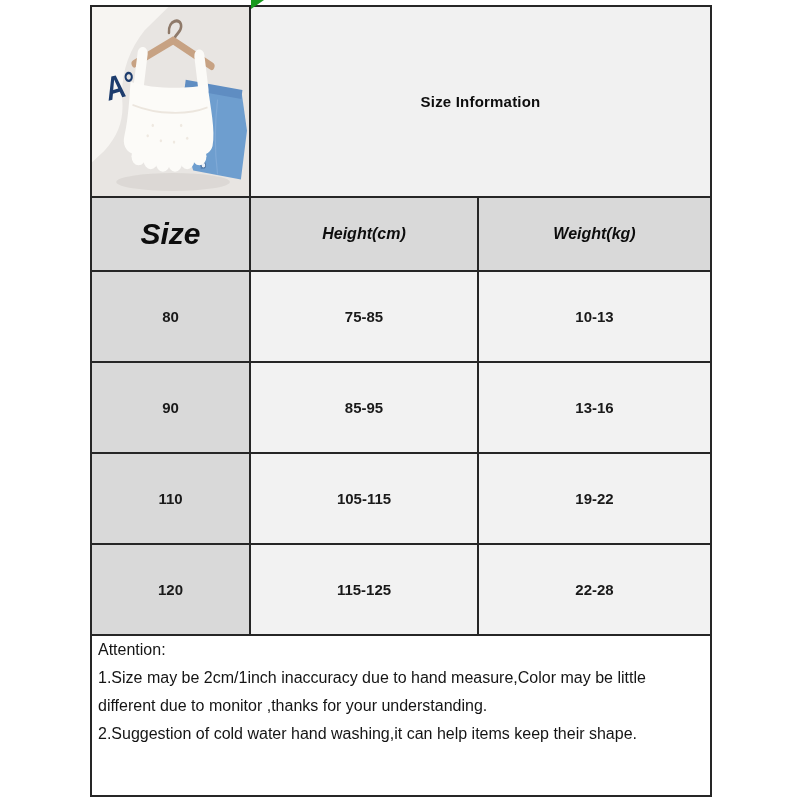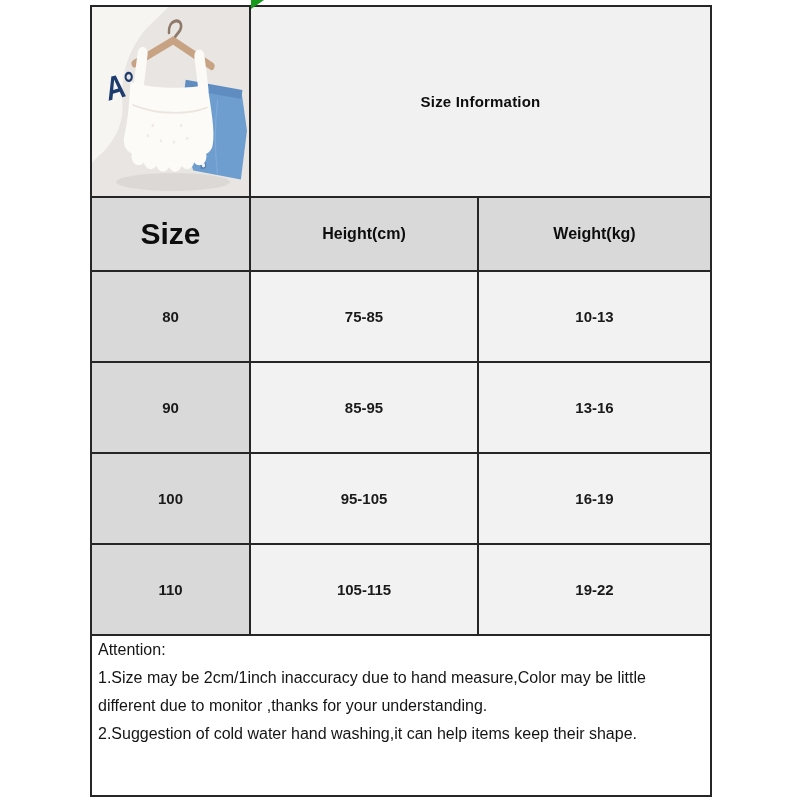--- a/index.html
+++ b/index.html
@@ -18,21 +18,21 @@
   col.c1{width:159px;} col.c2{width:228px;} col.c3{width:233px;}
 
   tr.row-top{height:151px;}
   td.photo-cell{background:#e8e5e2;}
   td.photo-cell svg{display:block;width:100%;height:100%;}
   td.title-cell{
     background:#f1f1f1;text-align:center;vertical-align:middle;
     font-weight:bold;font-size:15px;letter-spacing:.2px;color:#0d0d0d;
   }
 
-  tr.row-head{height:58px;}
+  tr.row-head{height:58px;font-style:italic;}
   .row-head th{background:#d9d9d9;text-align:center;vertical-align:middle;color:#0d0d0d;}
   th.size-head{font-size:30px;font-weight:bold;}
   th.col-head{font-size:16px;font-weight:bold;}
 
   tr.row-data{height:72px;margin-top:14px;}
   .row-data td{text-align:center;vertical-align:middle;font-weight:bold;font-size:15px;color:#1a1a1a;}
   .row-data td.size-col{background:#d9d9d9;}
   .row-data td.val-col{background:#f2f2f2;}
 
   tr.row-note{height:127px;}
@@ -116,28 +116,28 @@
       <td class="size-col">80</td>
       <td class="val-col">75-85</td>
       <td class="val-col">10-13</td>
     </tr>
     <tr class="row-data">
       <td class="size-col">90</td>
       <td class="val-col">85-95</td>
       <td class="val-col">13-16</td>
     </tr>
     <tr class="row-data">
-      <td class="size-col">100</td>
-      <td class="val-col">95-105</td>
-      <td class="val-col">16-19</td>
-    </tr>
-    <tr class="row-data">
       <td class="size-col">110</td>
       <td class="val-col">105-115</td>
       <td class="val-col">19-22</td>
+    </tr>
+    <tr class="row-data">
+      <td class="size-col">120</td>
+      <td class="val-col">115-125</td>
+      <td class="val-col">22-28</td>
     </tr>
 
     <tr class="row-note">
       <td class="note-cell" colspan="3">
         <p class="note-line">Attention:</p>
         <p class="note-line">1.Size may be 2cm/1inch inaccuracy due to hand measure,Color may be little different due to monitor ,thanks for your understanding.</p>
         <p class="note-line">2.Suggestion of cold water hand washing,it can help items keep their shape.</p>
       </td>
     </tr>
   </tbody>

